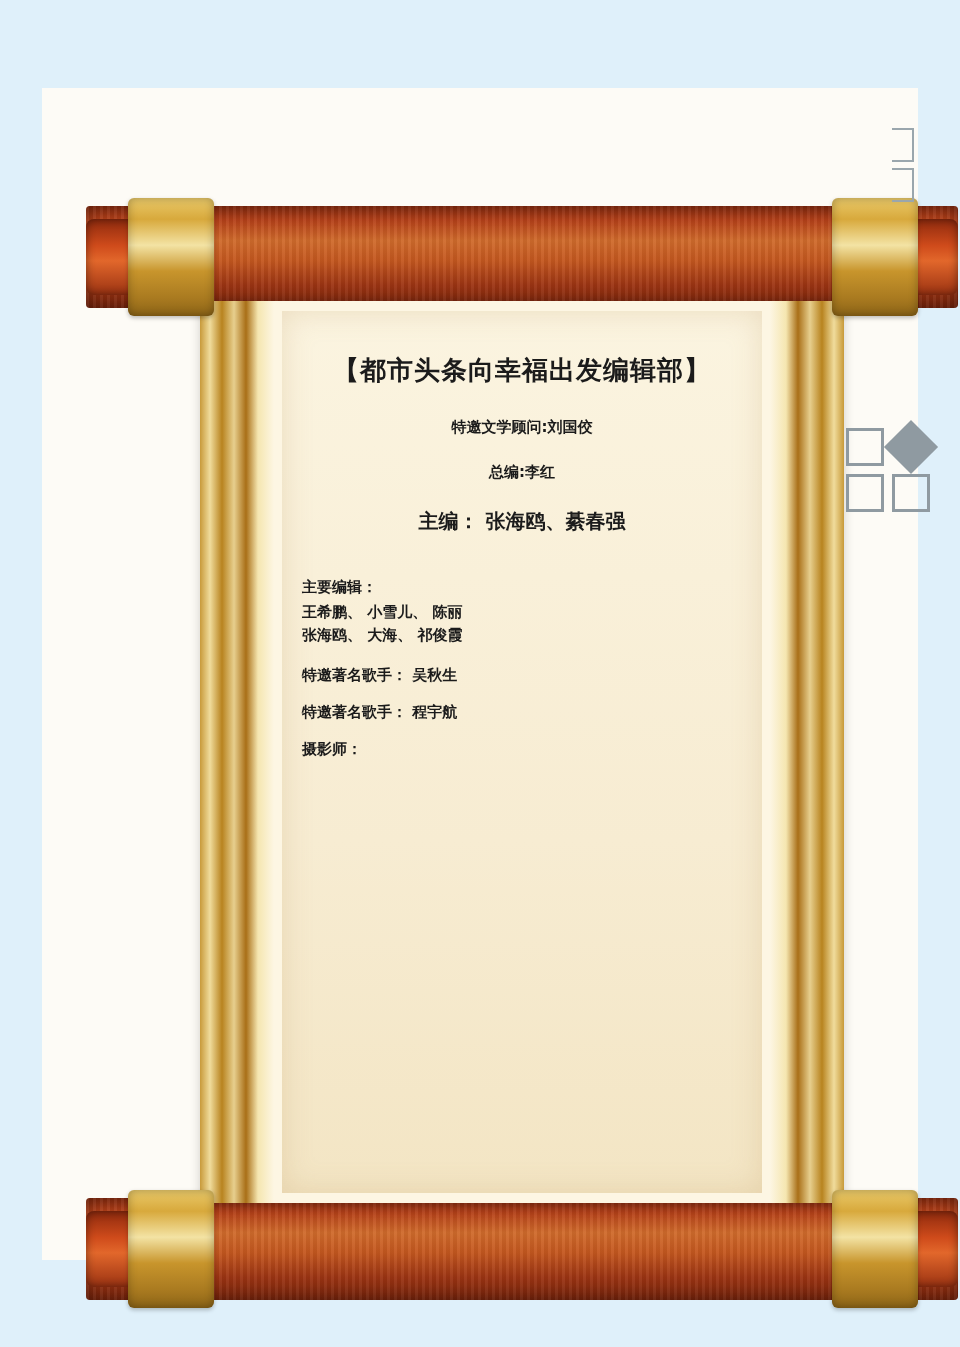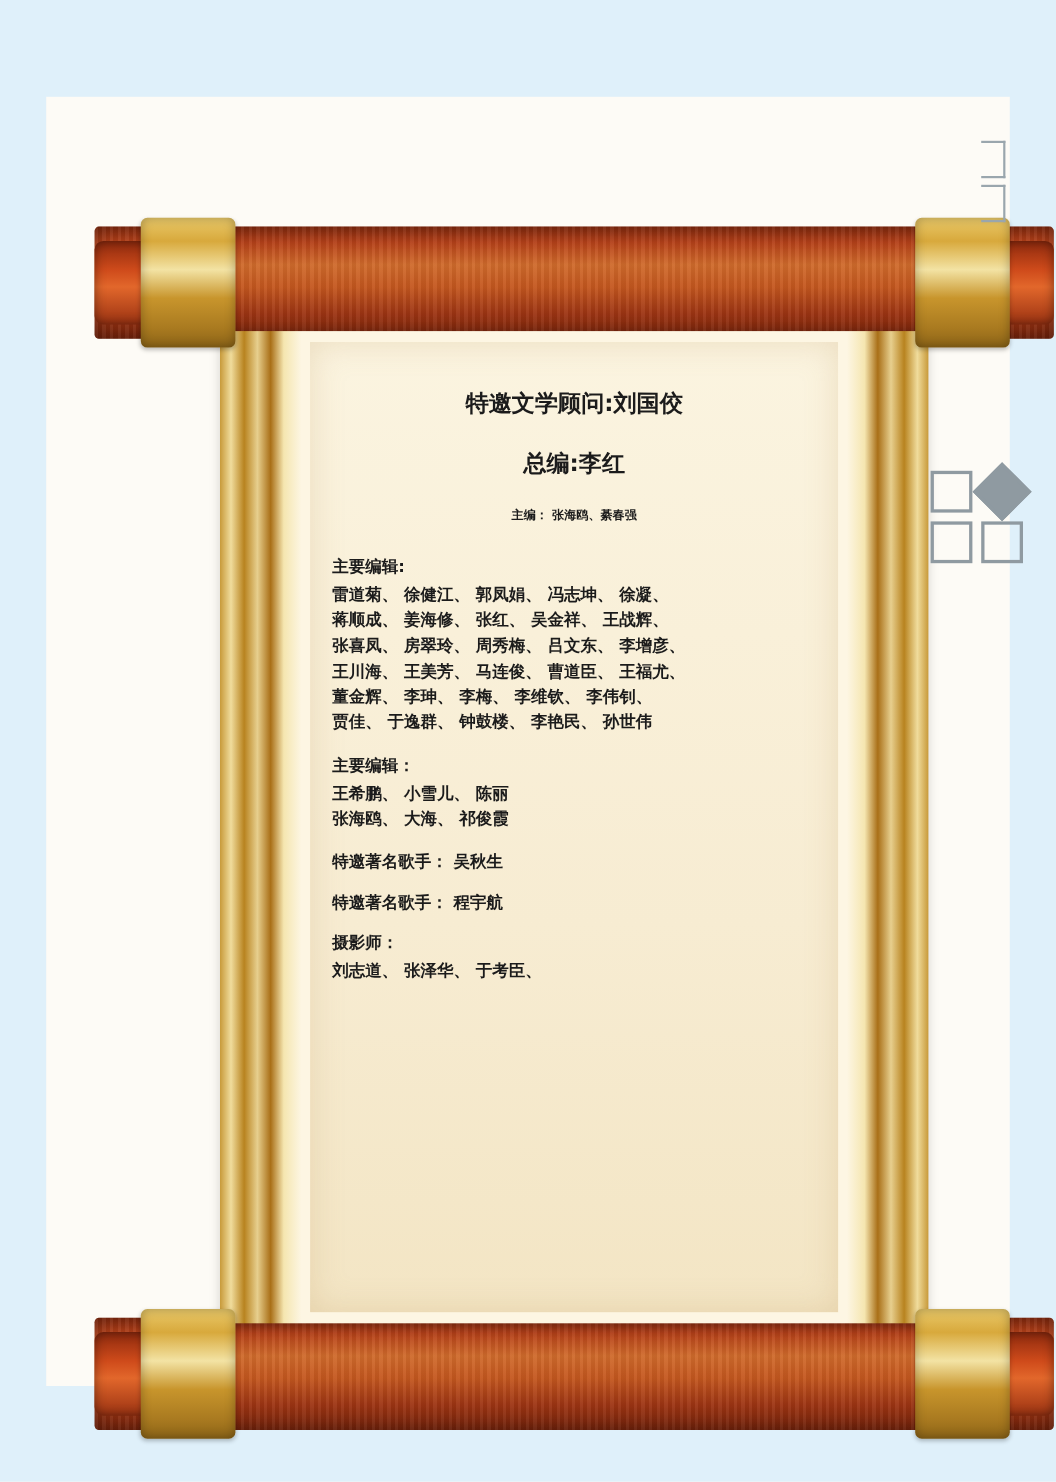--- a/index.html
+++ b/index.html
@@ -87,24 +87,24 @@
   }
   .title{
     text-align:center;
     font-size:26px;
     letter-spacing:1px;
     margin-bottom:30px;
     white-space:nowrap;
   }
   .center-line{
     text-align:center;
-    font-size:21px;
+    font-size:15px;
     margin:0 0 26px 0;
   }
-  .center-line.main{font-size:11px;margin-bottom:30px;}
+  .center-line.main{font-size:20px;margin-bottom:43px;}
   .block{margin:0 0 18px 60px;}
   .block .head{font-size:15px;margin-bottom:4px;}
   .block .row{font-size:15px;line-height:1.55;white-space:nowrap;}
   .inline{font-size:15px;margin:0 0 18px 60px;white-space:nowrap;}
   
   .bracket{
     position:absolute;
     left:888px;top:128px;
     width:28px;height:84px;
     z-index:5;
@@ -141,50 +141,41 @@
   </div>
 
   <div class="rod top">
     <div class="rod-texture"></div>
   </div>
 
   <div class="scroll-body">
     <div class="paper">
       <div class="content">
 
+        <div class="title">【都市头条向幸福出发编辑部】</div>
 
         <div class="center-line">特邀文学顾问:刘国佼</div>
         <div class="center-line">总编:李红</div>
         <div class="center-line main">主编： 张海鸥、綦春强</div>
 
-        <div class="block">
-          <div class="head">主要编辑:</div>
-          <div class="row">雷道菊、 徐健江、 郭凤娟、 冯志坤、 徐凝、</div>
-          <div class="row">蒋顺成、 姜海修、 张红、 吴金祥、 王战辉、</div>
-          <div class="row">张喜凤、 房翠玲、 周秀梅、 吕文东、 李增彦、</div>
-          <div class="row">王川海、 王美芳、 马连俊、 曹道臣、 王福尤、</div>
-          <div class="row">董金辉、 李珅、 李梅、 李维钦、 李伟钊、</div>
-          <div class="row">贾佳、 于逸群、 钟鼓楼、 李艳民、 孙世伟</div>
-        </div>
 
 
         <div class="block">
           <div class="head">主要编辑：</div>
           <div class="row">王希鹏、 小雪儿、 陈丽</div>
           <div class="row">张海鸥、 大海、 祁俊霞</div>
         </div>
 
         <div class="inline">特邀著名歌手： 吴秋生</div>
 
         <div class="inline">特邀著名歌手： 程宇航</div>
 
 
         <div class="block">
           <div class="head">摄影师：</div>
-          <div class="row">刘志道、 张泽华、 于考臣、</div>
         </div>
 
       </div>
     </div>
   </div>
 
   <div class="knob tl"></div>
   <div class="knob tr"></div>
   <div class="knob bl"></div>
   <div class="knob br"></div>

